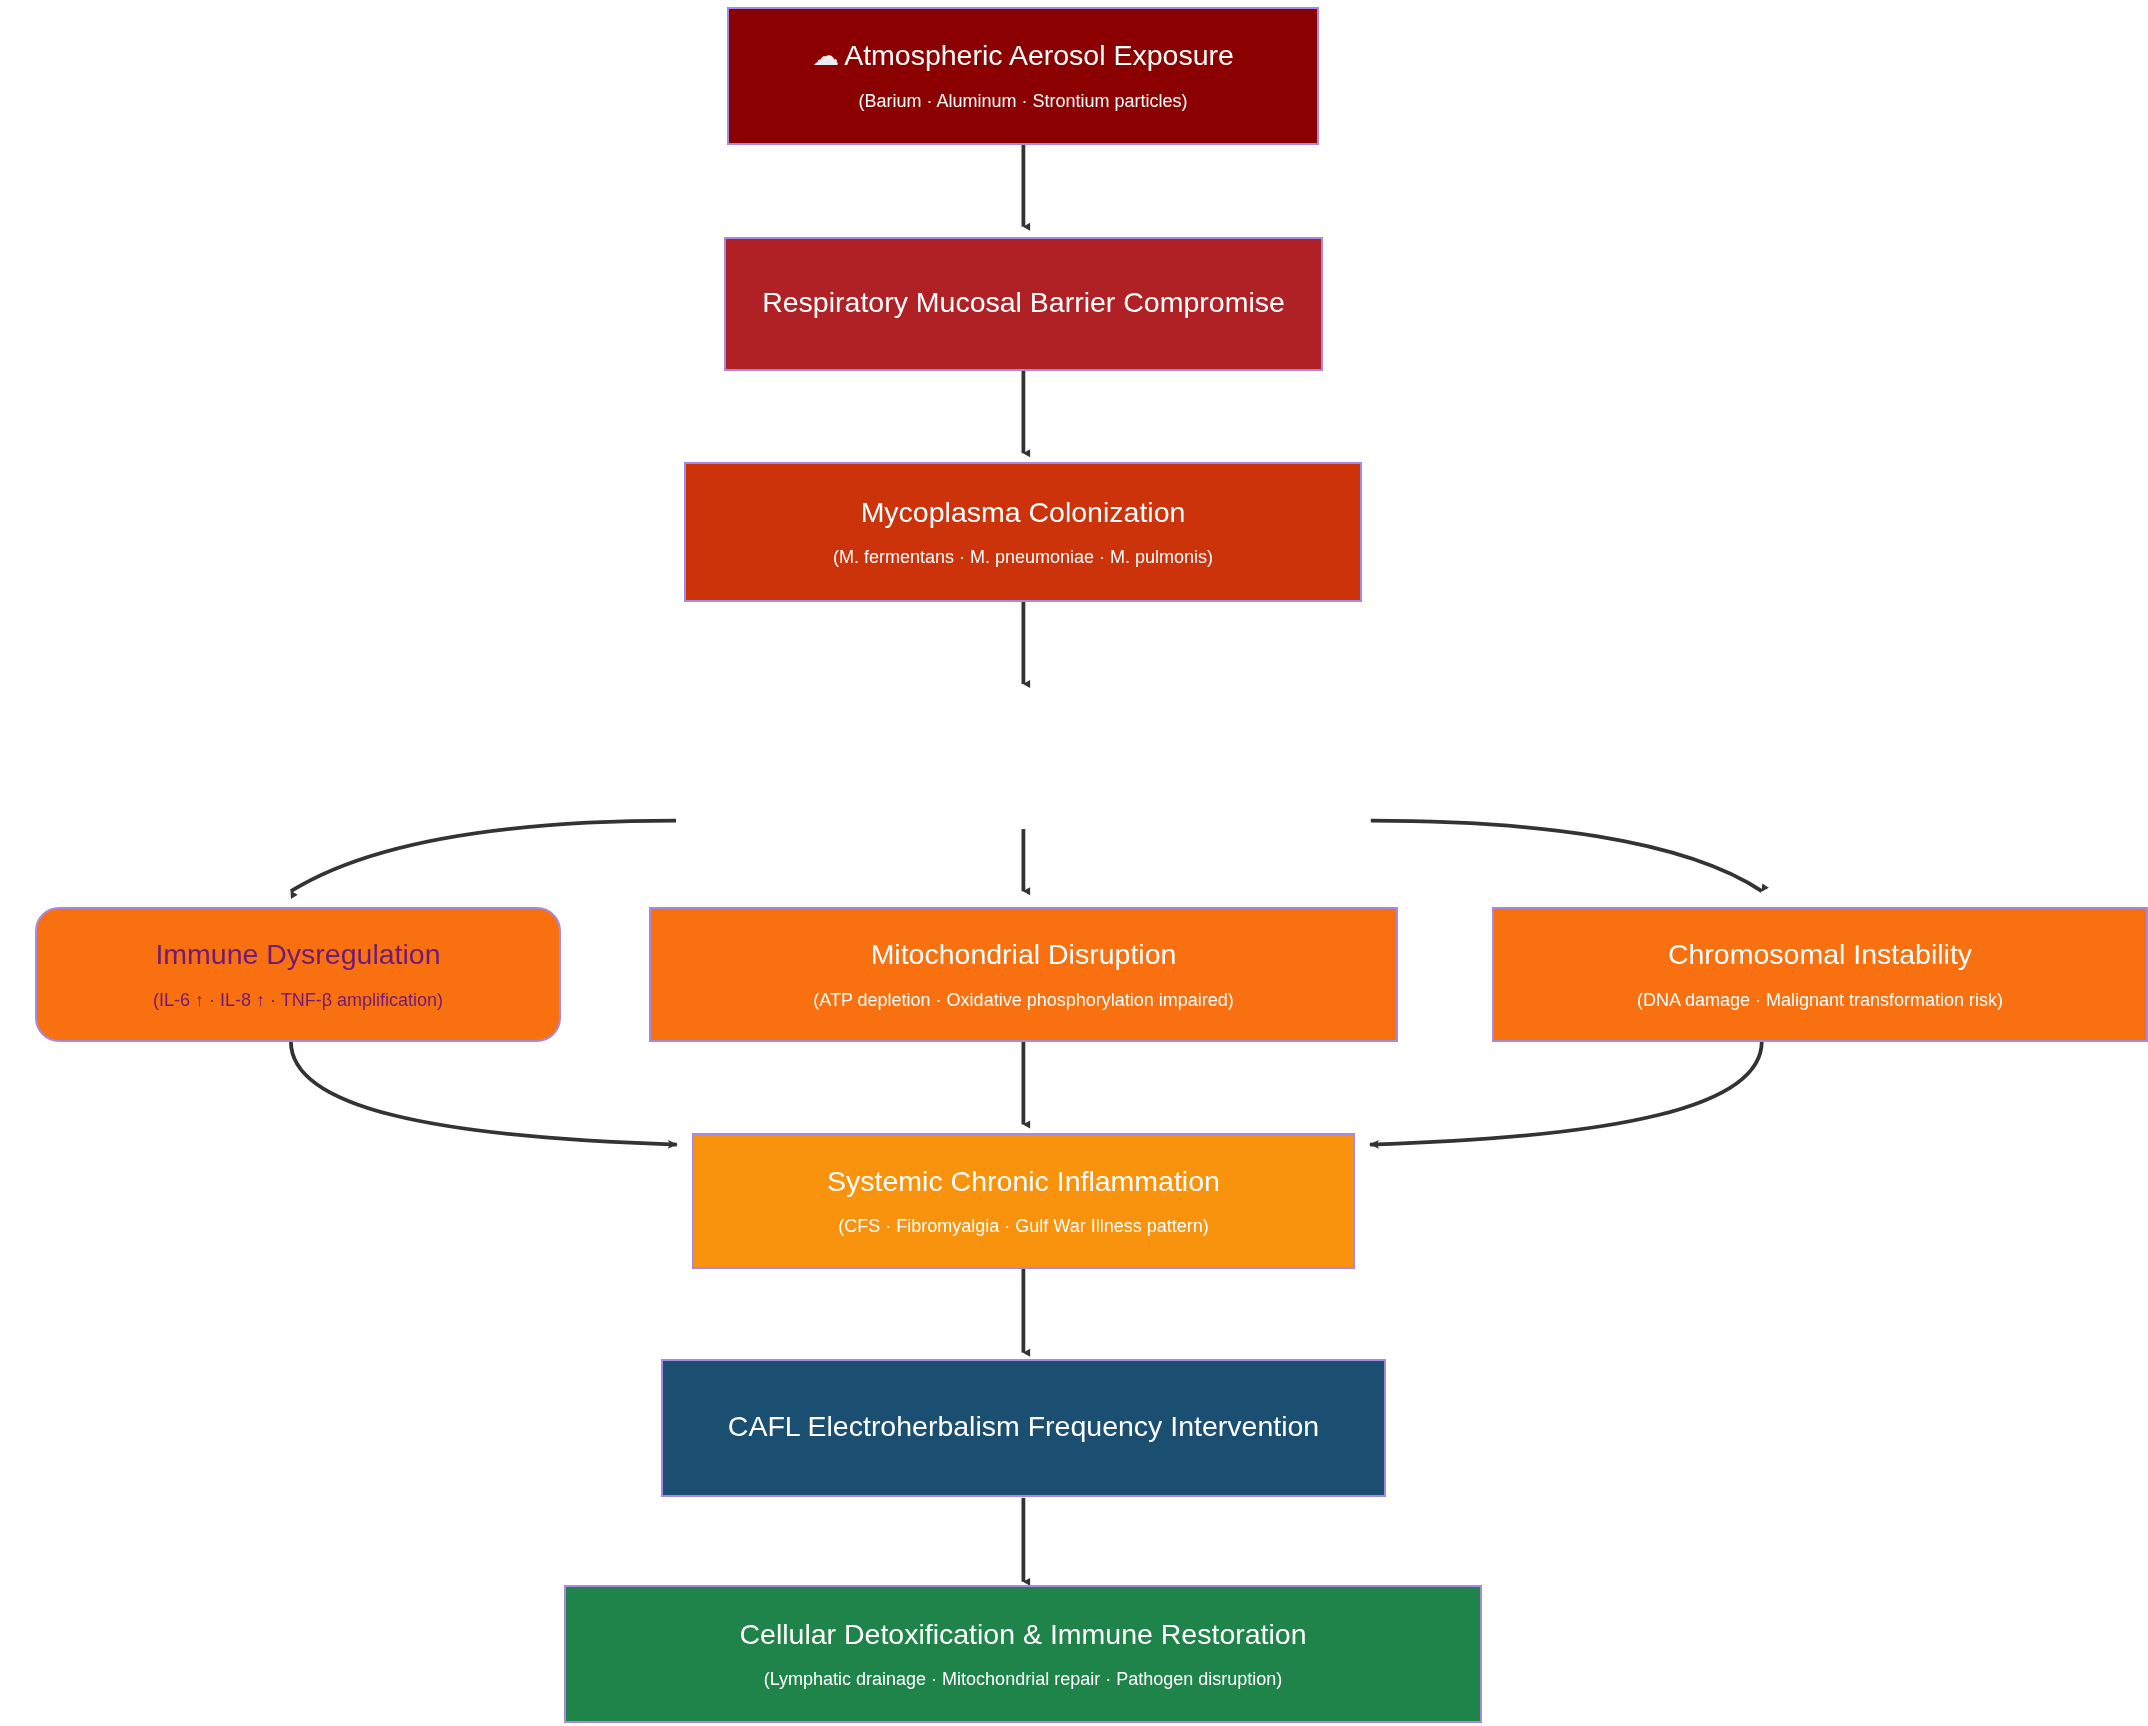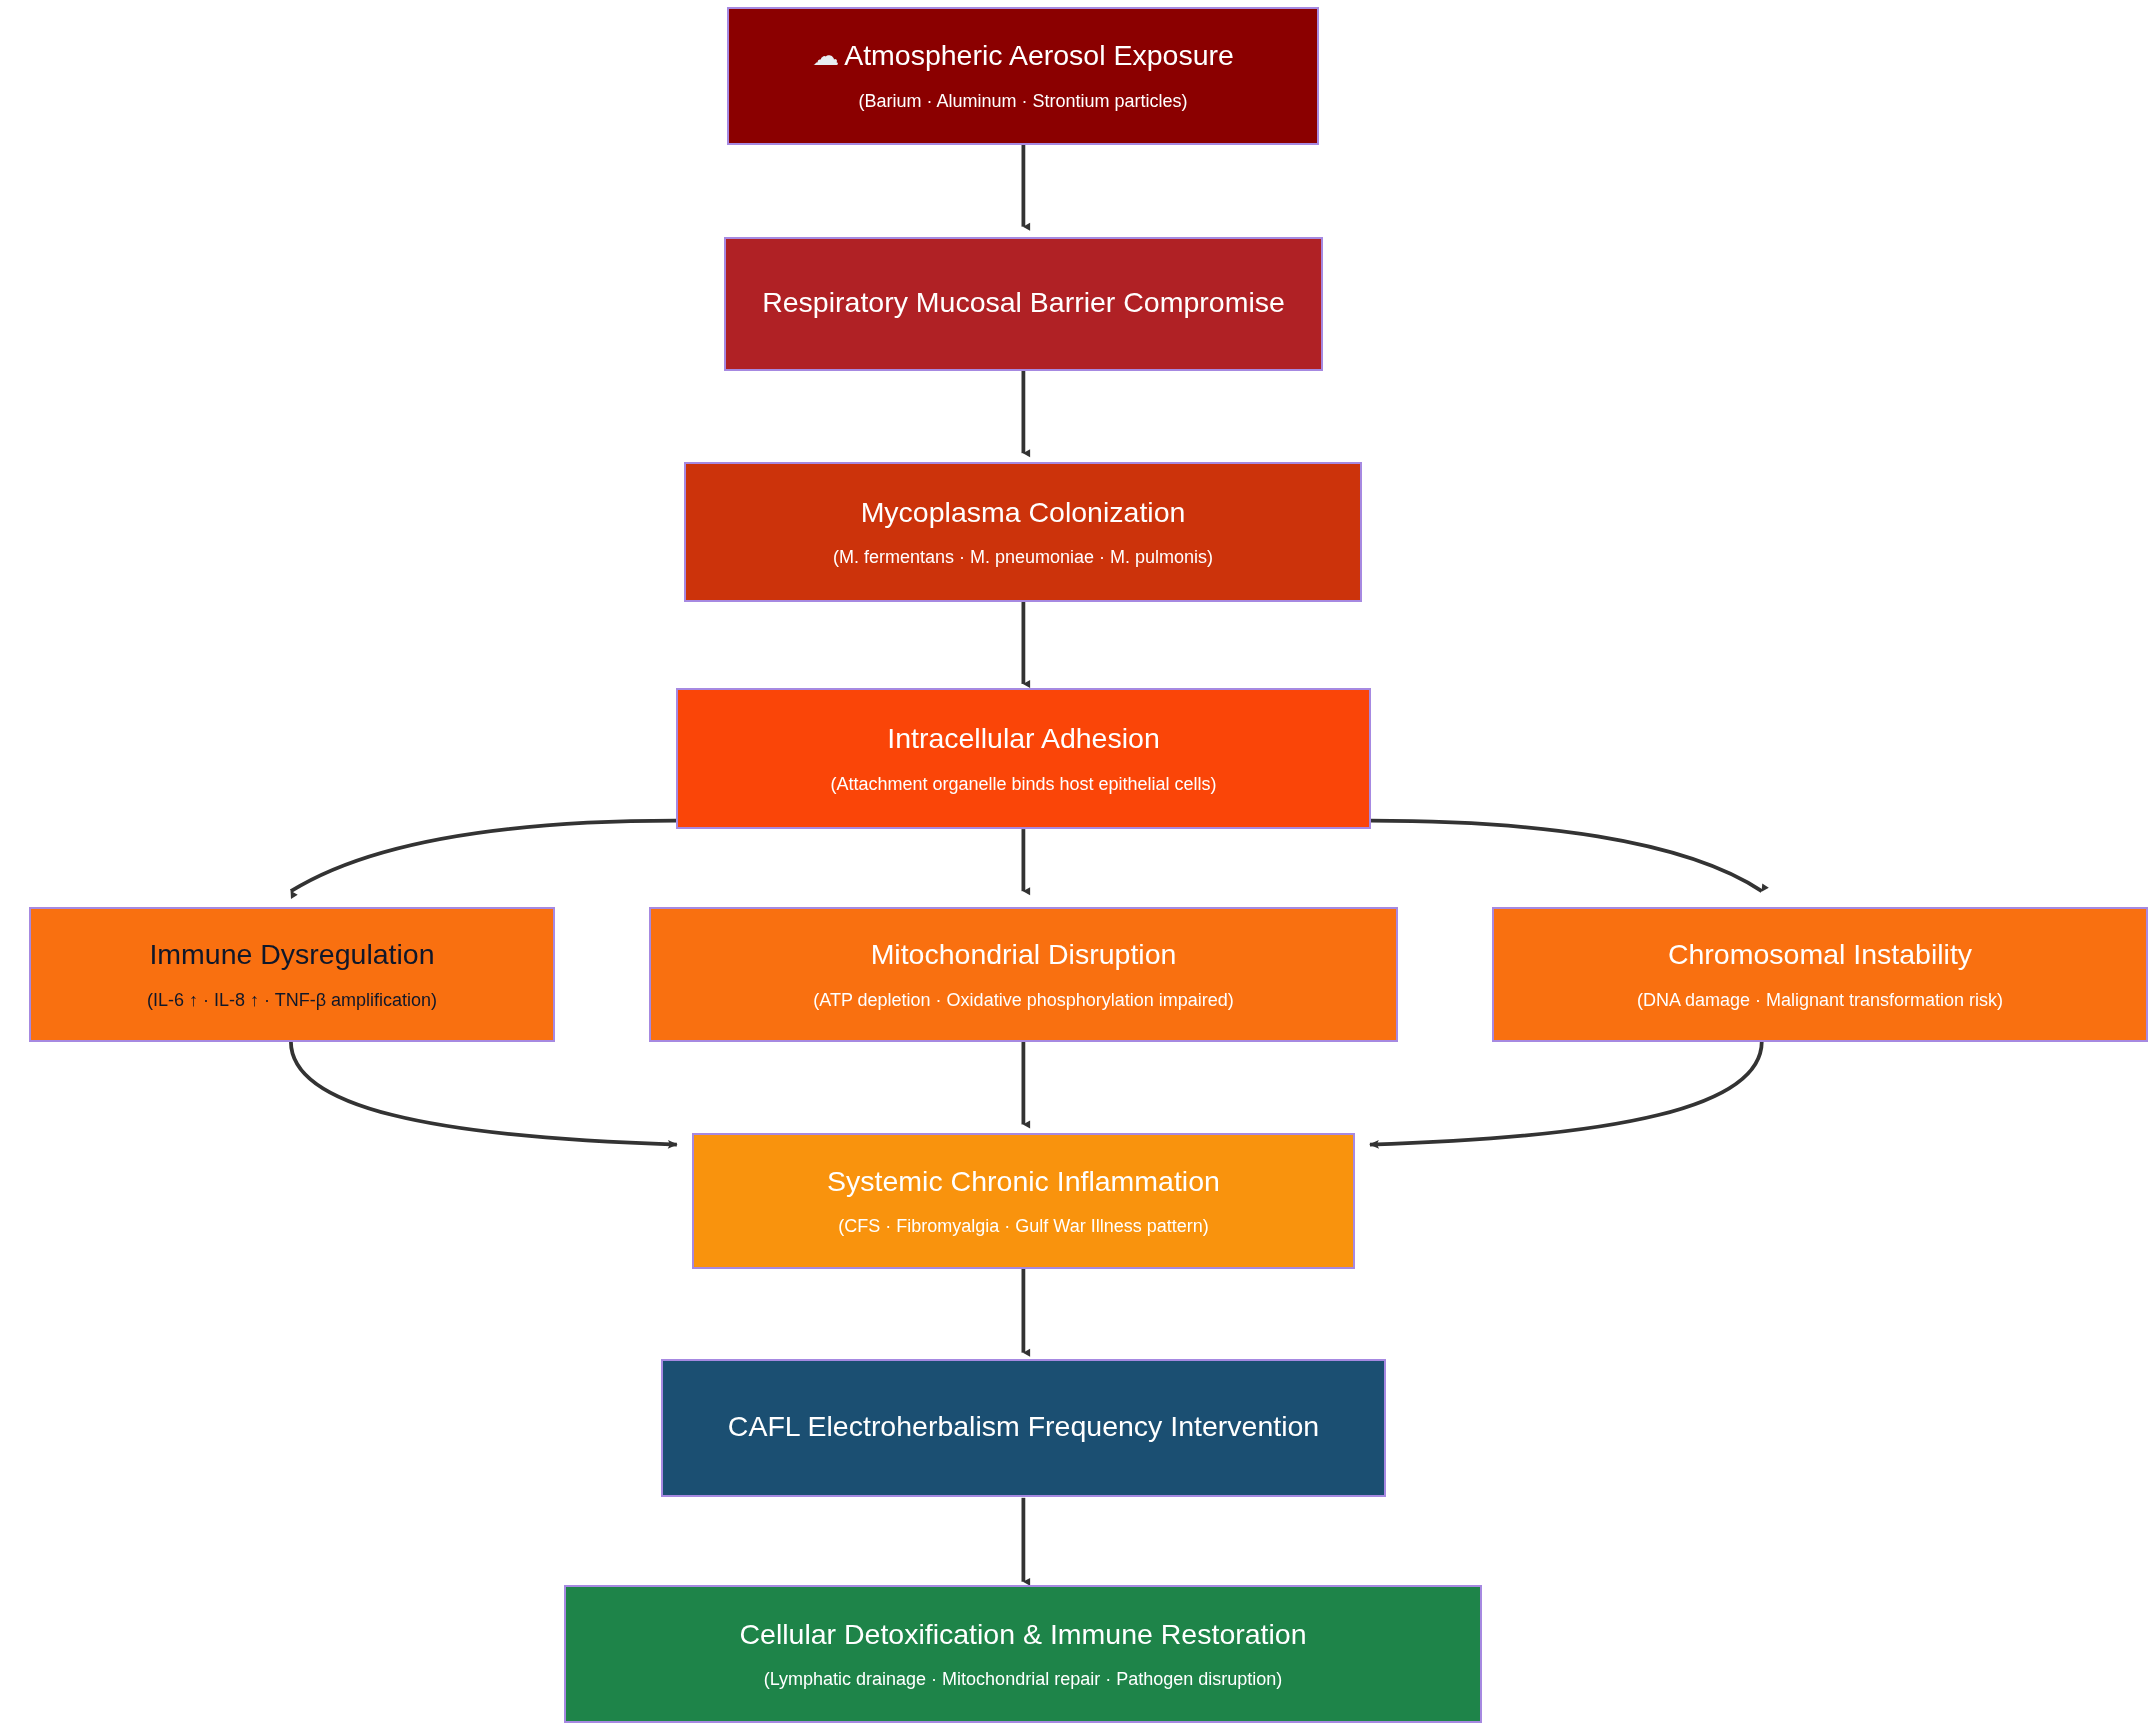--- a/index.html
+++ b/index.html
@@ -100,26 +100,22 @@
 
   <div class="node" style="left: 710px; top: 237px; width: 599px; height: 134px; background-color: rgb(176, 33, 37); border-color: rgb(166, 137, 225); color: rgb(255, 255, 255);">
     <div class="line1">Respiratory Mucosal Barrier Compromise</div>
   </div>
 
   <div class="node" style="left: 670px; top: 462px; width: 678px; height: 140px; background-color: rgb(204, 51, 11); border-color: rgb(166, 137, 225); color: rgb(255, 255, 255); align-items: center;">
     <div class="line1">Mycoplasma Colonization</div>
     <div class="line2">(M. fermentans · M. pneumoniae · M. pulmonis)</div>
   </div>
 
-  <div class="node" style="left: 662px; top: 688px; width: 695px; height: 141px; background-color: rgb(250, 69, 8); border-color: rgb(166, 137, 225); color: rgb(255, 255, 255);">
-    <div class="line1">Intracellular Adhesion</div>
-    <div class="line2">(Attachment organelle binds host epithelial cells)</div>
-  </div>
 
-  <div class="node" style="left: 15px; top: 907px; width: 526px; height: 135px; background-color: rgb(249, 112, 16); border-color: rgb(166, 137, 225); color: #0f172a;">
+  <div class="node" style="left: 21px; top: 907px; width: 526px; height: 135px; background-color: rgb(249, 112, 16); border-color: rgb(166, 137, 225); color: #701a75; border-radius: 24px;">
     <div class="line1">Immune Dysregulation</div>
     <div class="line2">(IL-6 ↑ · IL-8 ↑ · TNF-β amplification)</div>
   </div>
 
   <div class="node" style="left: 635px; top: 907px; width: 749px; height: 135px; background-color: rgb(249, 112, 16); border-color: rgb(166, 137, 225); color: rgb(255, 255, 255);">
     <div class="line1">Mitochondrial Disruption</div>
     <div class="line2">(ATP depletion · Oxidative phosphorylation impaired)</div>
   </div>
 
   <div class="node" style="left: 1478px; top: 907px; width: 656px; height: 135px; background-color: rgb(249, 112, 16); border-color: rgb(166, 137, 225); color: rgb(255, 255, 255);">

